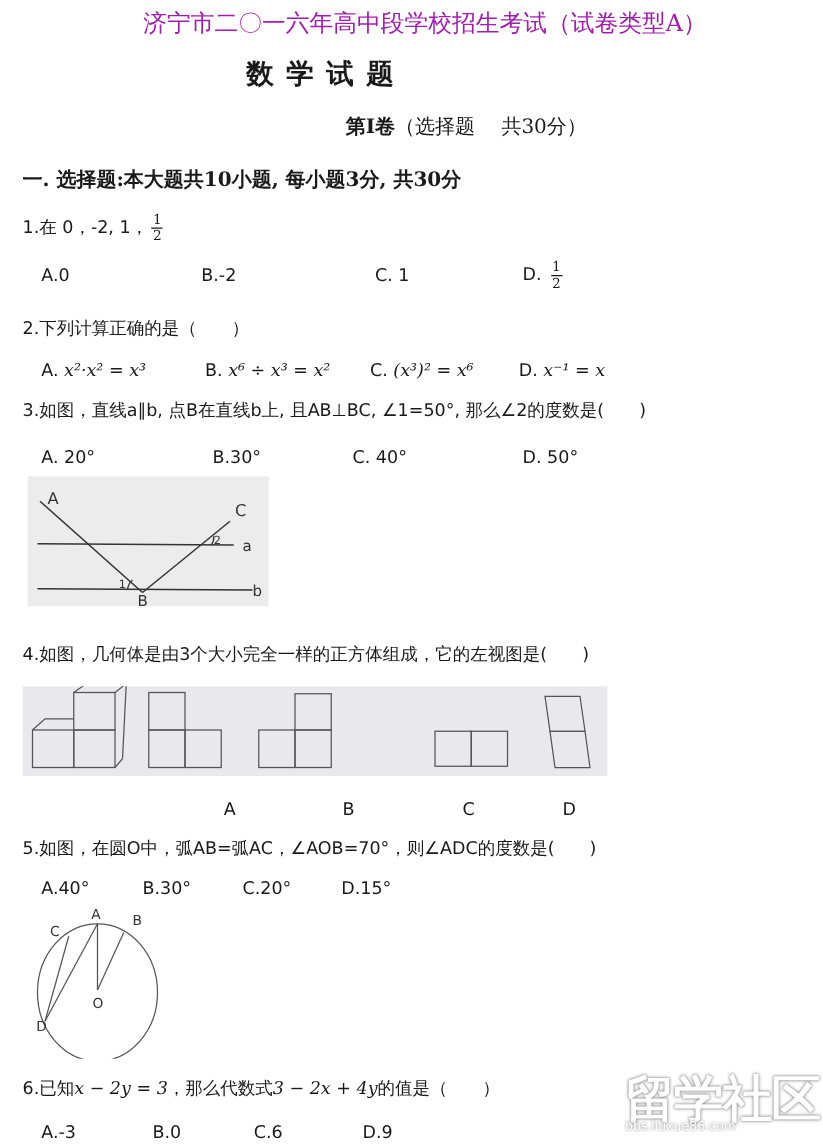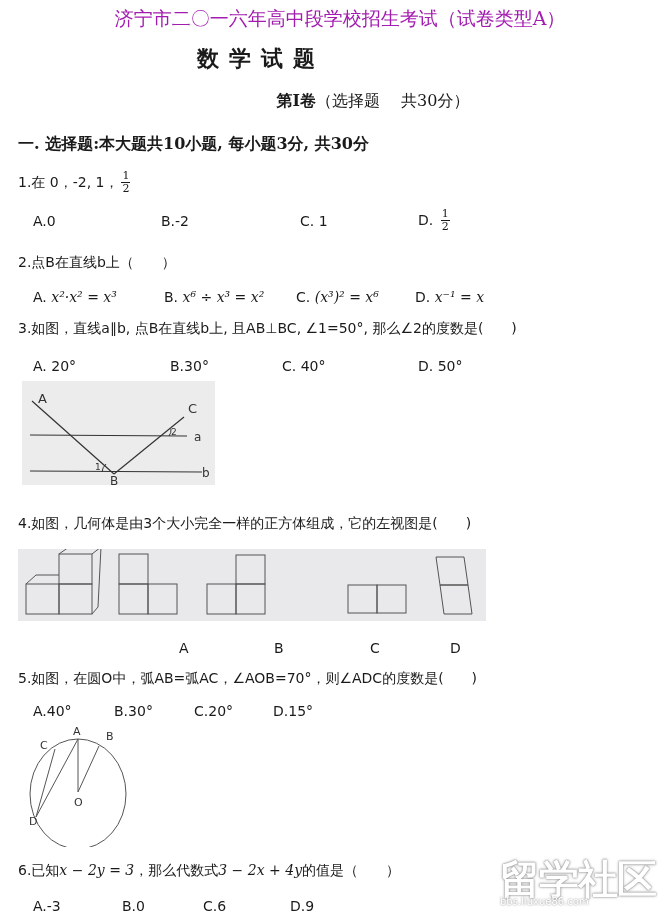--- a/index.html
+++ b/index.html
@@ -34,21 +34,21 @@
 <div class="abs section">一. 选择题:本大题共10小题, 每小题3分, 共30分</div>
 
 <div class="abs q" style="top:170px; left:18px;">
   <span>1.</span><span>在 0，-2, 1，</span><span class="frac"><span class="num">1</span><span class="den">2</span></span>
 </div>
 <div class="abs opt" style="top:213px; left:33px;"><span>A.</span><span>0</span></div>
 <div class="abs opt" style="top:213px; left:161px;"><span>B.</span><span>-2</span></div>
 <div class="abs opt" style="top:213px; left:300px;"><span>C.</span>&nbsp;<span>1</span></div>
 <div class="abs opt" style="top:208px; left:418px;"><span>D.</span>&nbsp;<span class="frac"><span class="num">1</span><span class="den">2</span></span></div>
 
-<div class="abs q" style="top:254px; left:18px;"><span>2.</span><span>点B在直线b上（　　）</span></div>
+<div class="abs q" style="top:254px; left:18px;"><span>2.</span><span>下列计算正确的是（　　）</span></div>
 <div class="abs opt" style="top:289px; left:33px;"><span>A.</span> <span class="math">x²·x² = x³</span></div>
 <div class="abs opt" style="top:289px; left:164px;"><span>B.</span> <span class="math">x⁶ ÷ x³ = x²</span></div>
 <div class="abs opt" style="top:289px; left:296px;"><span>C.</span> <span class="math">(x³)² = x⁶</span></div>
 <div class="abs opt" style="top:289px; left:415px;"><span>D.</span> <span class="math">x⁻¹ = x</span></div>
 
 <div class="abs q" style="top:320px; left:18px;"><span>3.</span><span>如图，直线a∥b, 点B在直线b上, 且AB⊥BC, ∠1=50°, 那么∠2的度数是(　　)</span></div>
 <div class="abs opt" style="top:358px; left:33px;"><span>A.</span>&nbsp;<span>20°</span></div>
 <div class="abs opt" style="top:358px; left:170px;"><span>B.</span><span>30°</span></div>
 <div class="abs opt" style="top:358px; left:282px;"><span>C.</span>&nbsp;<span>40°</span></div>
 <div class="abs opt" style="top:358px; left:418px;"><span>D.</span>&nbsp;<span>50°</span></div>

